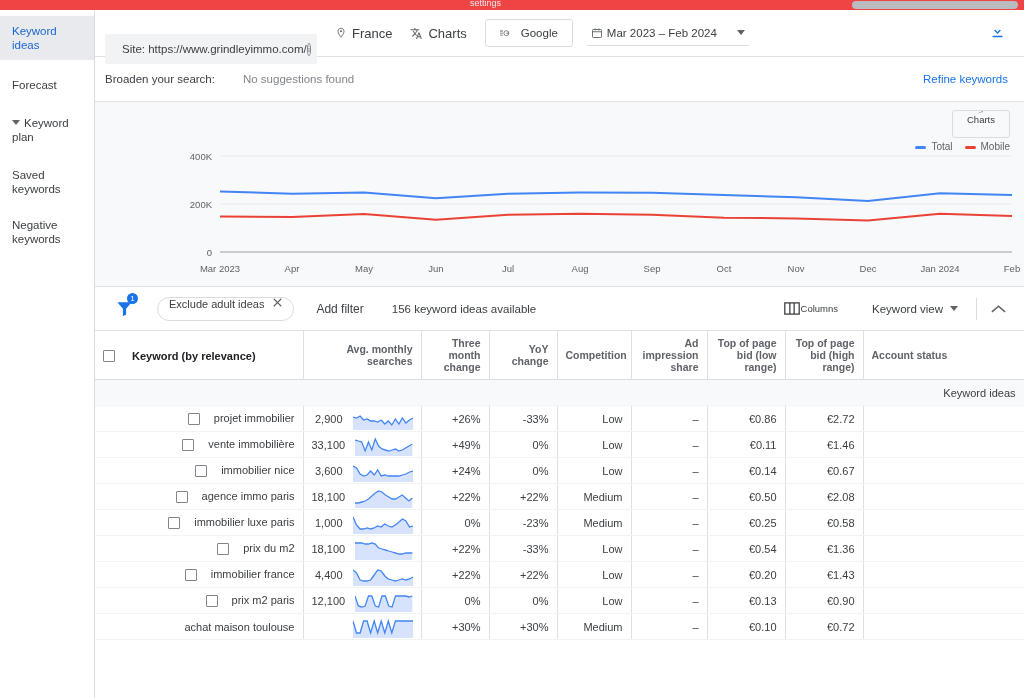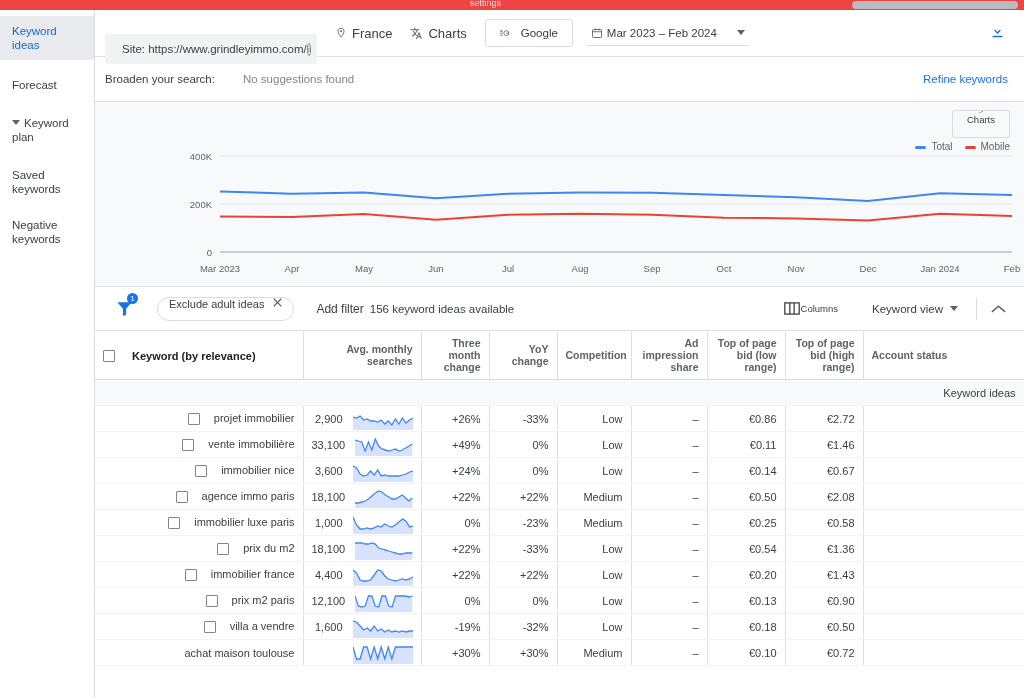--- a/index.html
+++ b/index.html
@@ -132,21 +132,21 @@
     min-width: 11px; height: 11px; border-radius: 6px; text-align: center;
     padding: 0 2px;
   }
   .fchip {
     display: inline-flex; align-items: flex-start; gap: 9px;
     border: 1px solid #dadce0; border-radius: 13px; height: 24px;
     padding: 0 11px; font-size: 11px; color: #3c4043; margin-left: 20px;
     cursor: pointer;
   }
   .addfilter { font-size: 12px; color: #3c4043; margin-left: 22px; cursor: pointer; }
-  .avail { font-size: 11.5px; color: #3c4043; margin-left: 6px; }
+  .avail { font-size: 11.5px; color: #3c4043; margin-left: 28px; }
   .cols-btn {
     margin-left: auto; display: flex; flex-direction: row; align-items: center;
     font-size: 9.5px; color: #3c4043; cursor: pointer; gap: 1px;
   }
   .kwview {
     display: flex; align-items: center; gap: 7px; margin-left: 34px;
     font-size: 11.5px; color: #3c4043; cursor: pointer;
   }
   .vdiv { width: 1px; height: 22px; background: #dadce0; margin-left: 18px; }
   .collapse-btn { margin-left: 14px; margin-right: 10px; cursor: pointer; }
@@ -515,39 +515,20 @@
             </td>
             <td>0%</td>
             <td>0%</td>
             <td class="lft">Low</td>
             <td>–</td>
             <td>€0.13</td>
             <td>€0.90</td>
             <td class="nb lft"></td>
           </tr>
           <tr>
-            <td class="lft"><span class="cb"></span><span class="kwtext">villa a vendre</span></td>
-            <td>
-              <div class="searchcell">
-                <span>1,600</span>
-                <svg class="spark" viewBox="0 0 60 22" preserveAspectRatio="none">
-                  <path d="M0 22 L0.0 5.0 L3.5 6.0 L7.1 10.0 L10.6 14.0 L14.1 12.0 L17.6 15.0 L21.2 10.0 L24.7 15.0 L28.2 13.0 L31.8 16.0 L35.3 14.0 L38.8 16.0 L42.4 15.0 L45.9 16.0 L49.4 15.0 L52.9 16.0 L56.5 15.0 L60.0 15.0 L60 22 Z" fill="#d7e3fc"></path>
-                  <path d="M0.0 5.0 L3.5 6.0 L7.1 10.0 L10.6 14.0 L14.1 12.0 L17.6 15.0 L21.2 10.0 L24.7 15.0 L28.2 13.0 L31.8 16.0 L35.3 14.0 L38.8 16.0 L42.4 15.0 L45.9 16.0 L49.4 15.0 L52.9 16.0 L56.5 15.0 L60.0 15.0" fill="none" stroke="#4285f4" stroke-width="1.3"></path>
-                </svg>
-              </div>
-            </td>
-            <td>-19%</td>
-            <td>-32%</td>
-            <td class="lft">Low</td>
-            <td>–</td>
-            <td>€0.18</td>
-            <td>€0.50</td>
-            <td class="nb lft"></td>
-          </tr>
-          <tr>
             <td class="lft"><span class="kwtext">achat maison toulouse</span></td>
             <td>
               <div class="searchcell">
                 <svg class="spark" viewBox="0 0 60 22" preserveAspectRatio="none">
                   <path d="M0 22 L0.0 5.0 L3.5 17.0 L7.1 17.0 L10.6 5.0 L14.1 5.0 L17.6 17.0 L21.2 5.0 L24.7 17.0 L28.2 5.0 L31.8 17.0 L35.3 5.0 L38.8 17.0 L42.4 5.0 L45.9 5.0 L49.4 5.0 L52.9 5.0 L56.5 5.0 L60.0 5.0 L60 22 Z" fill="#d7e3fc"></path>
                   <path d="M0.0 5.0 L3.5 17.0 L7.1 17.0 L10.6 5.0 L14.1 5.0 L17.6 17.0 L21.2 5.0 L24.7 17.0 L28.2 5.0 L31.8 17.0 L35.3 5.0 L38.8 17.0 L42.4 5.0 L45.9 5.0 L49.4 5.0 L52.9 5.0 L56.5 5.0 L60.0 5.0" fill="none" stroke="#4285f4" stroke-width="1.3"></path>
                 </svg>
               </div>
             </td>
             <td>+30%</td>

